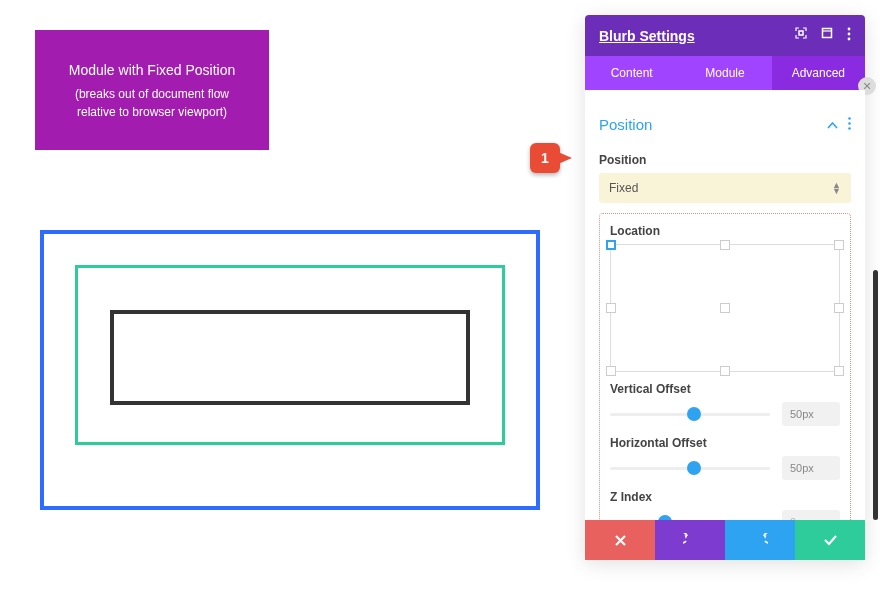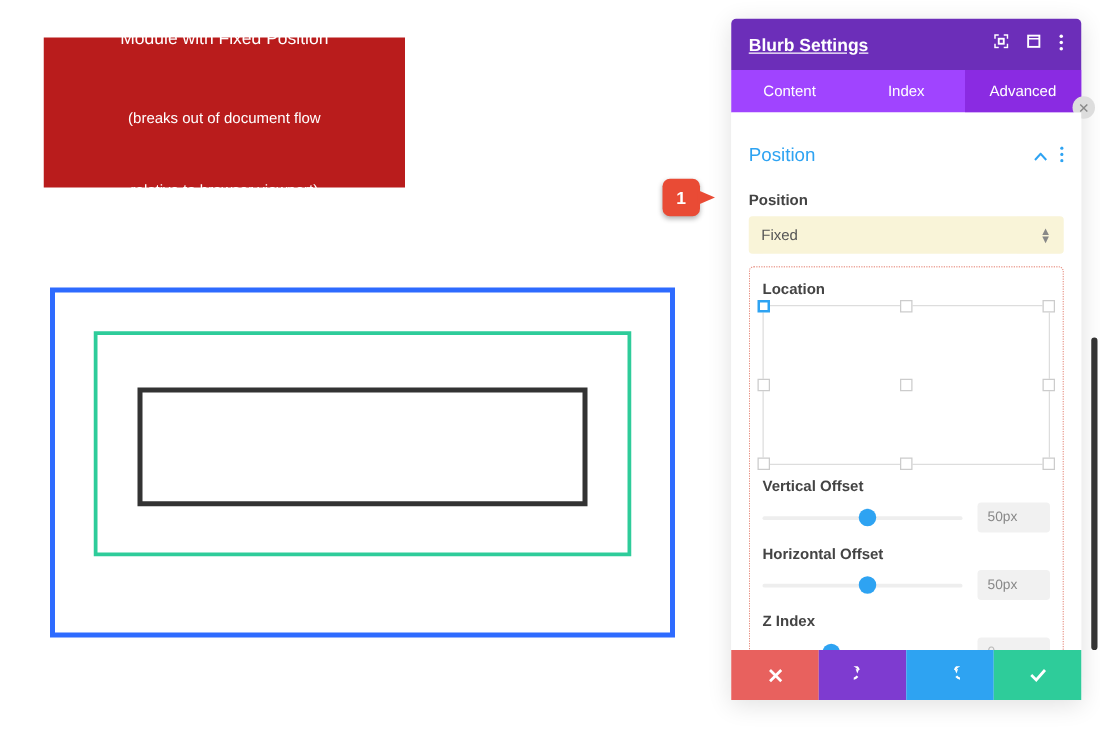--- a/index.html
+++ b/index.html
@@ -12,32 +12,31 @@
     background: #fff;
     position: relative;
     overflow: hidden;
   }
 
   
   .red-box {
     position: absolute;
     left: 35px;
     top: 30px;
-    width: 289px;
+    width: 234px;
     height: 120px;
-    background: #b91c1c;
+    background: #a21caf;
     color: #fff;
     display: flex;
     flex-direction: column;
     justify-content: center;
     align-items: center;
     text-align: center;
     font-size: 13px;
     line-height: 1.5;
-    gap: 40px;
   }
   .red-box .title { font-size: 14px; margin-bottom: 4px; }
   .red-box .sub { font-size: 12px; }
 
   .blue-box {
     position: absolute;
     left: 40px;
     top: 230px;
     width: 500px;
     height: 280px;
@@ -335,21 +334,21 @@
             <circle cx="2" cy="2" r="1.4" fill="#fff"></circle>
             <circle cx="2" cy="7" r="1.4" fill="#fff"></circle>
             <circle cx="2" cy="12" r="1.4" fill="#fff"></circle>
           </svg>
       </span>
     </div>
   </div>
 
   <div class="panel-tabs">
     <div class="tab">Content</div>
-    <div class="tab">Index</div>
+    <div class="tab">Module</div>
     <div class="tab active">Advanced</div>
   </div>
 
   <div class="close-badge">✕</div>
 
   <div class="panel-body">
 
     <div class="section-header">
       <span>Position</span>
       <div class="sh-icons">

